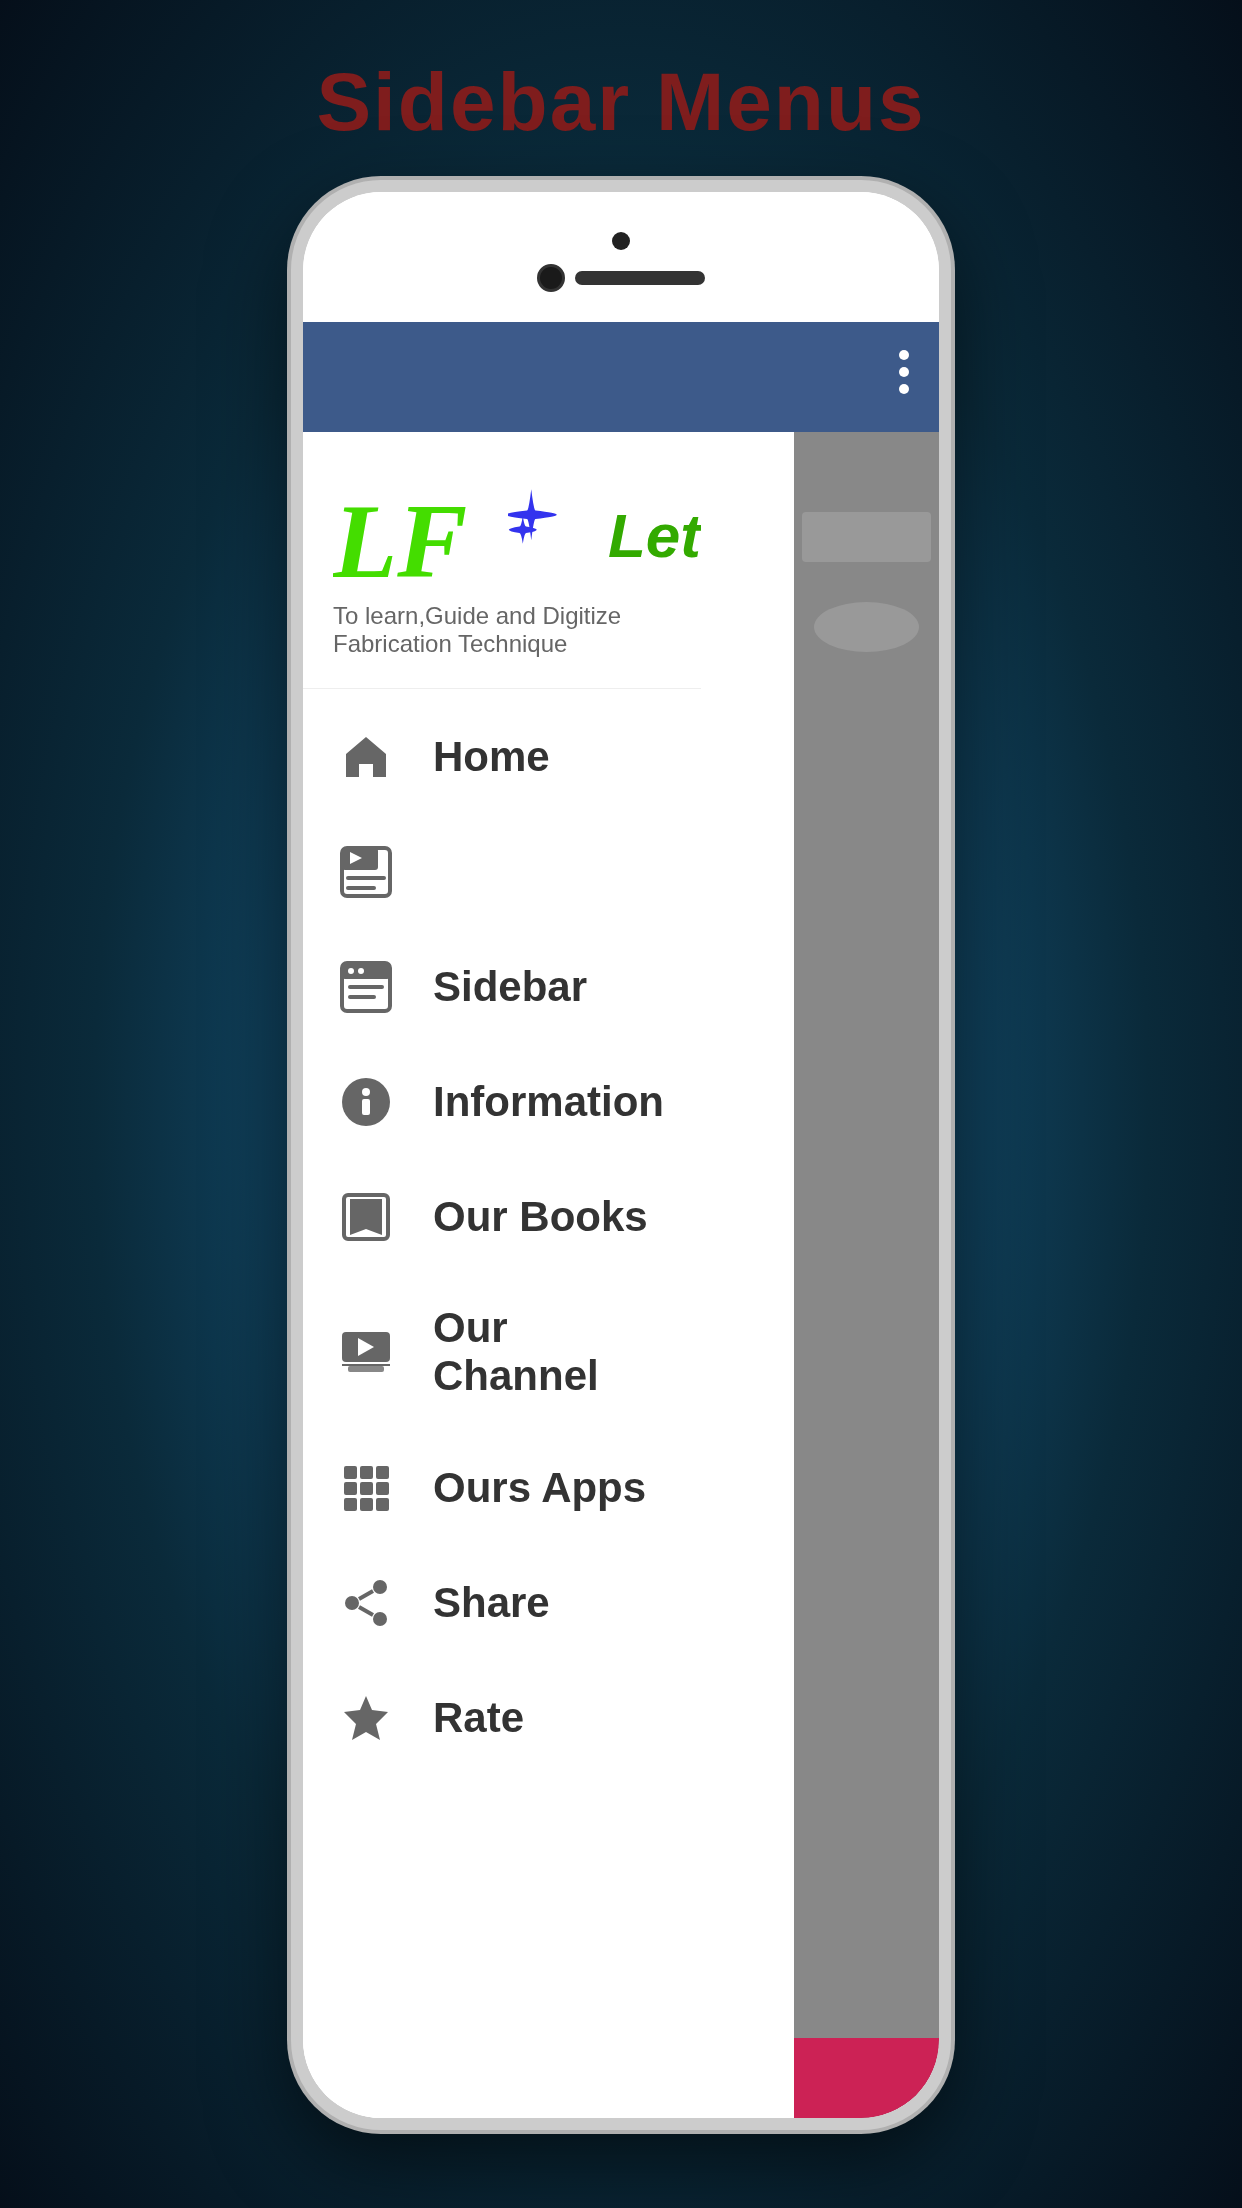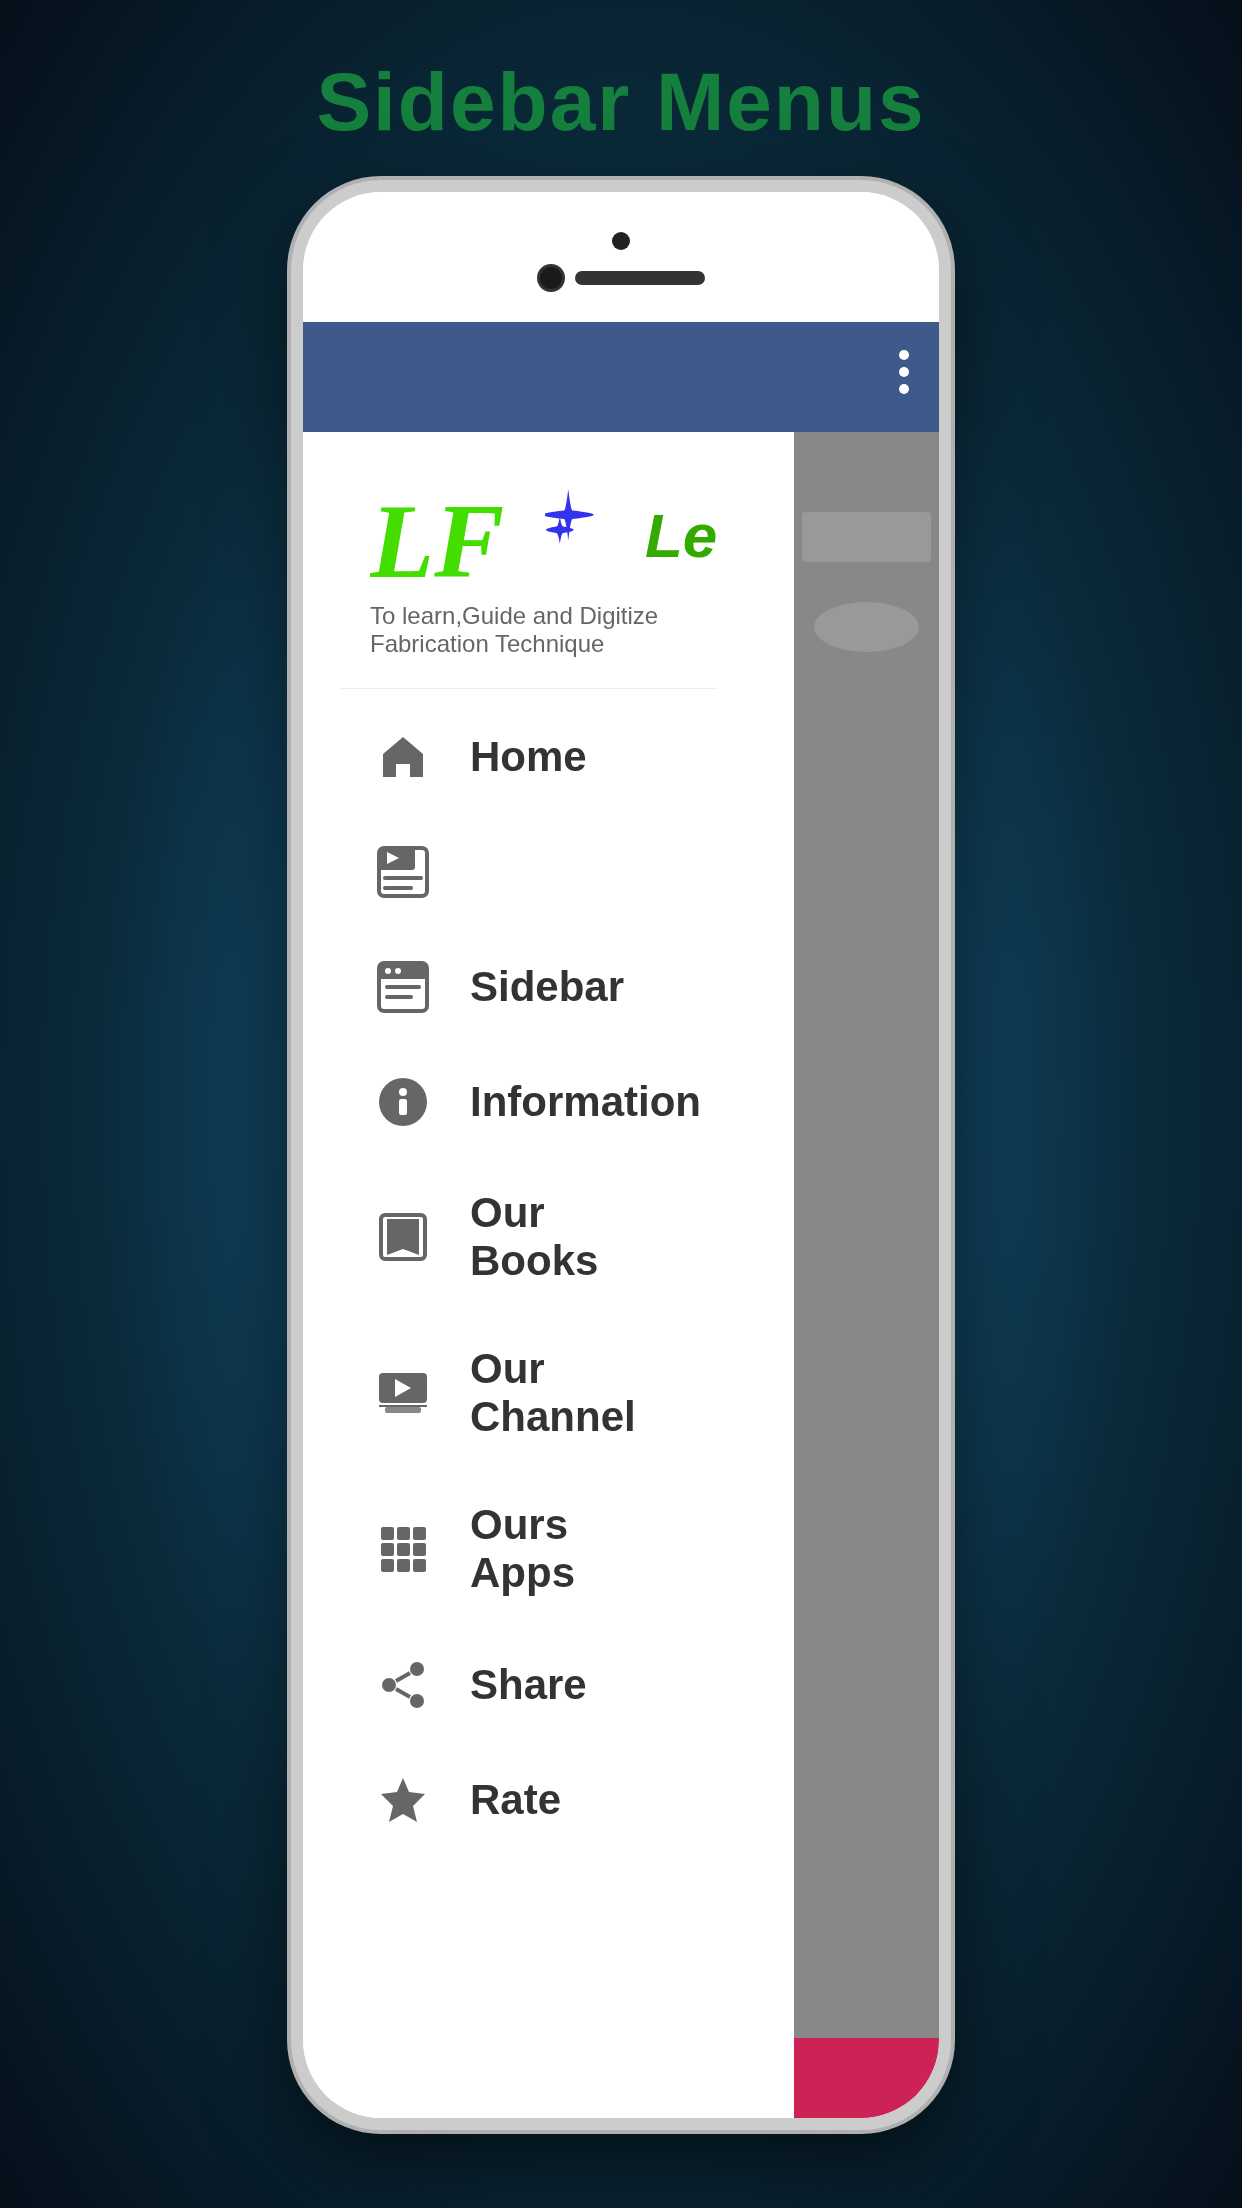--- a/index.html
+++ b/index.html
@@ -10,21 +10,21 @@
       background: radial-gradient(ellipse at center, #1a6a9a 0%, #0a2a3a 60%, #050f1a 100%);
       display: flex;
       flex-direction: column;
       align-items: center;
       font-family: 'Helvetica Neue', Arial, sans-serif;
       overflow: hidden;
       position: relative;
     }
 
     .page-title {
-      color: #15803d;
+      color: #7f1d1d;
       font-size: 82px;
       font-weight: bold;
       margin-top: 55px;
       letter-spacing: 2px;
       text-align: center;
     }
 
     
     .phone-shell {
       position: absolute;
@@ -176,27 +176,26 @@
       width: 10px;
       height: 10px;
       background: white;
       border-radius: 50%;
     }
 
     
     .sidebar-panel {
       position: absolute;
       top: 120px;
-      left: 16px;
+      left: 0;
       width: 398px;
       bottom: 0;
       background: white;
       z-index: 5;
       overflow: hidden;
-      padding-left: 21px;
     }
 
     
     .logo-area {
       padding: 40px 30px 30px 30px;
       border-bottom: 1px solid #eee;
     }
 
     .logo-container {
       display: flex;

